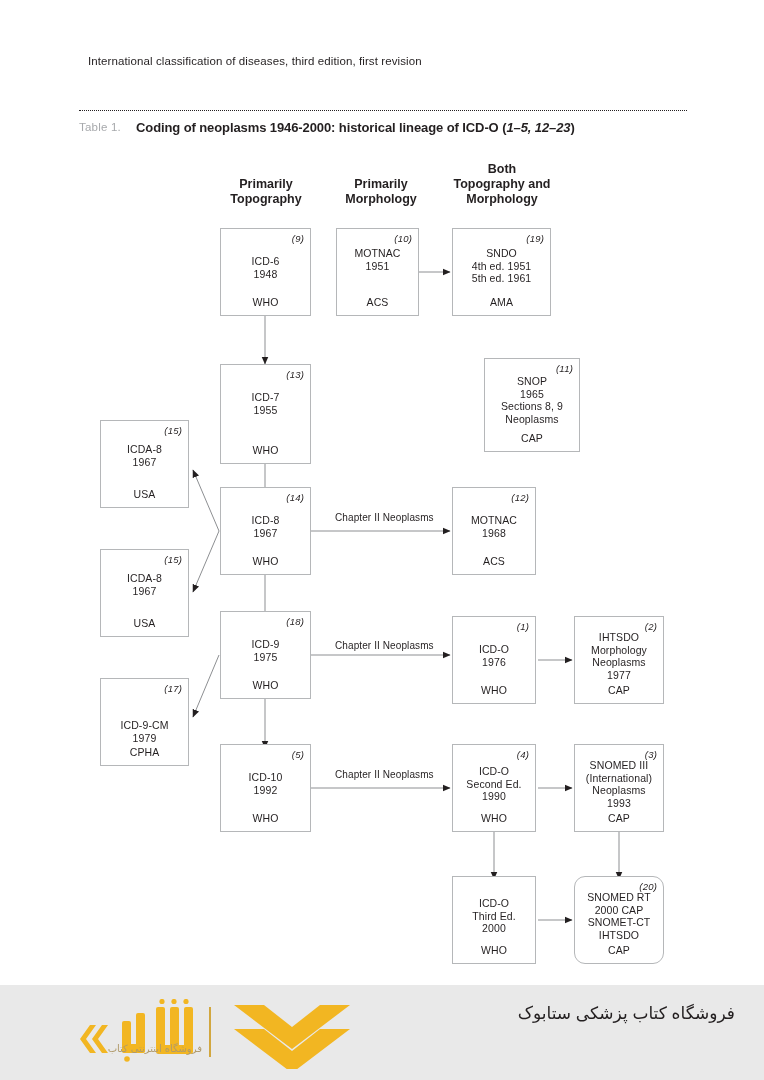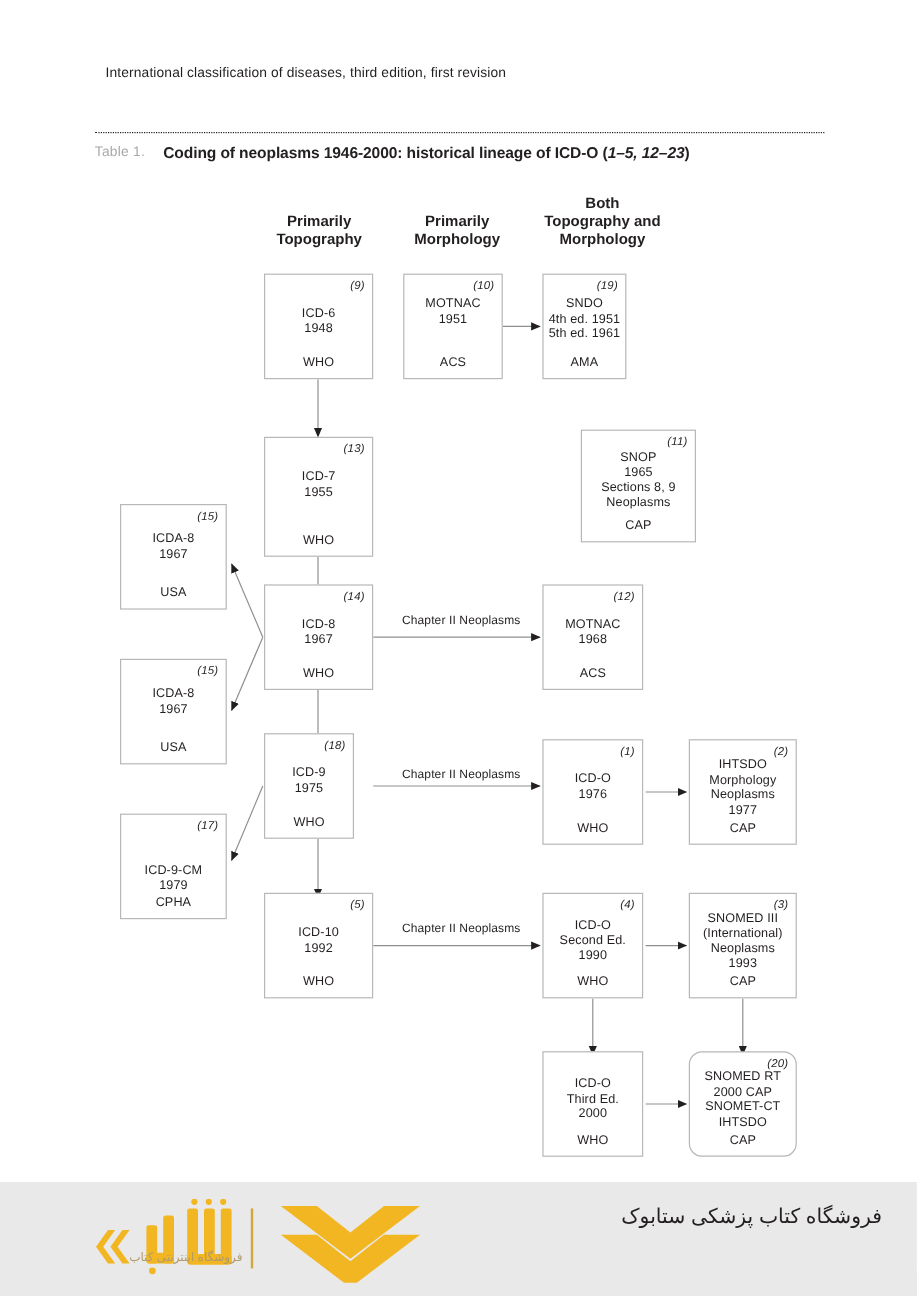--- a/index.html
+++ b/index.html
@@ -190,21 +190,21 @@
 
     <div class="box" style="left:336px;top:228px;width:83px;height:88px;">
       <span class="ref">(10)</span>
       <div class="body" style="top:18px;">
         <div>MOTNAC</div>
         <div>1951</div>
       </div>
       <span class="org">ACS</span>
     </div>
 
-    <div class="box" style="left:452px;top:228px;width:70px;height:88px;">
+    <div class="box" style="left:452px;top:228px;width:99px;height:88px;">
       <span class="ref">(19)</span>
       <div class="body" style="top:18px;">
         <div>SNDO</div>
         <div>4th ed. 1951</div>
         <div>5th ed. 1961</div>
       </div>
       <span class="org">AMA</span>
     </div>
 
     <div class="box" style="left:220px;top:364px;width:91px;height:100px;">
@@ -256,21 +256,21 @@
 
     <div class="box" style="left:100px;top:549px;width:89px;height:88px;">
       <span class="ref">(15)</span>
       <div class="body" style="top:22px;">
         <div>ICDA-8</div>
         <div>1967</div>
       </div>
       <span class="org">USA</span>
     </div>
 
-    <div class="box" style="left:220px;top:611px;width:75px;height:88px;">
+    <div class="box" style="left:220px;top:611px;width:91px;height:88px;">
       <span class="ref">(18)</span>
       <div class="body" style="top:26px;">
         <div>ICD-9</div>
         <div>1975</div>
       </div>
       <span class="org">WHO</span>
     </div>
 
     <div class="box" style="left:452px;top:616px;width:84px;height:88px;">
       <span class="ref">(1)</span>

